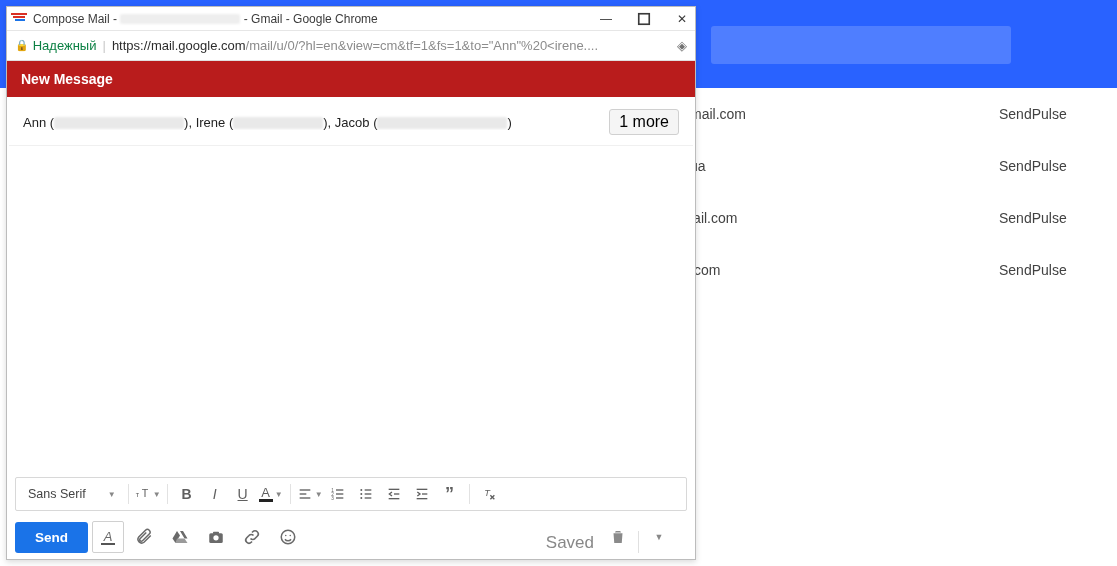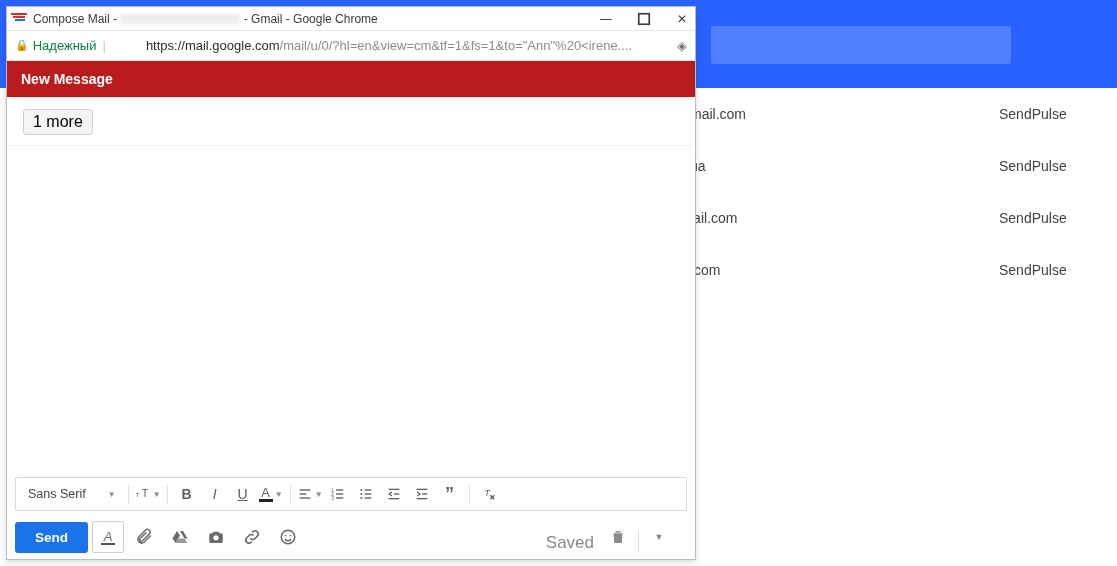--- a/index.html
+++ b/index.html
@@ -23,21 +23,21 @@
   .titlebar .title { font-size: 12px; color: #3b3b3b; flex: 1; white-space: nowrap; overflow: hidden; }
   .titlebar .title .blur { display: inline-block; width: 120px; height: 10px; background: #eee; border-radius: 2px; filter: blur(1px); vertical-align: middle; }
   .winbtns { display: flex; gap: 24px; align-items: center; }
   .winbtn { width: 14px; height: 14px; display: flex; align-items: center; justify-content: center; font-size: 12px; color: #3a3a3a; cursor: pointer; }
 
   
   .urlbar { height: 30px; display: flex; align-items: center; padding: 0 8px; background: #fff; border-bottom: 1px solid #e0e0e0; font-size: 13px; }
   .urlbar .lock { color: #0b8043; font-size: 11px; margin-right: 4px; }
   .urlbar .secure { color: #0b8043; }
   .urlbar .sep { color: #c9c9c9; margin: 0 6px; }
-  .urlbar .domain-part { color: #2d2d2d; margin-left: 34px; }
+  .urlbar .domain-part { color: #2d2d2d; }
   .urlbar .path-part { color: #8c8c8c; flex: 1; white-space: nowrap; overflow: hidden; text-overflow: ellipsis; }
   .urlbar .eye { color: #717171; margin-left: 6px; }
 
   
   .compose-header { background: #b91c1c; color: #fff; font-size: 14px; font-weight: 700; padding: 10px 14px; }
 
   
   .to-row { padding: 12px 14px 10px; display: flex; align-items: center; font-size: 13px; color: #222; border-bottom: 1px solid #f0f0f0; margin: 0 2px; }
   .to-row .recips { flex: 1; white-space: nowrap; overflow: hidden; }
   .blurbox { display: inline-block; height: 12px; background: #e9e9e9; border-radius: 2px; filter: blur(1px); vertical-align: middle; }
@@ -124,20 +124,25 @@
     <span class="domain-part">https://mail.google.com</span>
     <span class="path-part">/mail/u/0/?hl=en&amp;view=cm&amp;tf=1&amp;fs=1&amp;to="Ann"%20&lt;irene....</span>
     <span class="eye">◈</span>
   </div>
 
   <div class="compose-header">
     <span>New Message</span>
   </div>
 
   <div class="to-row">
+    <div class="recips">
+      <span>Ann</span> (<span class="blurbox" style="width:130px"></span>),
+      <span>Irene</span> (<span class="blurbox" style="width:90px"></span>),
+      <span>Jacob</span> (<span class="blurbox" style="width:130px"></span>)
+    </div>
     <button class="more-btn">1 more</button>
   </div>
 
 
   <div class="compose-body" contenteditable="true" style=""></div>
 
   <div class="fmt-toolbar">
     <div class="font-sel">
       <span>Sans Serif</span>
       <span class="caret">▼</span>

